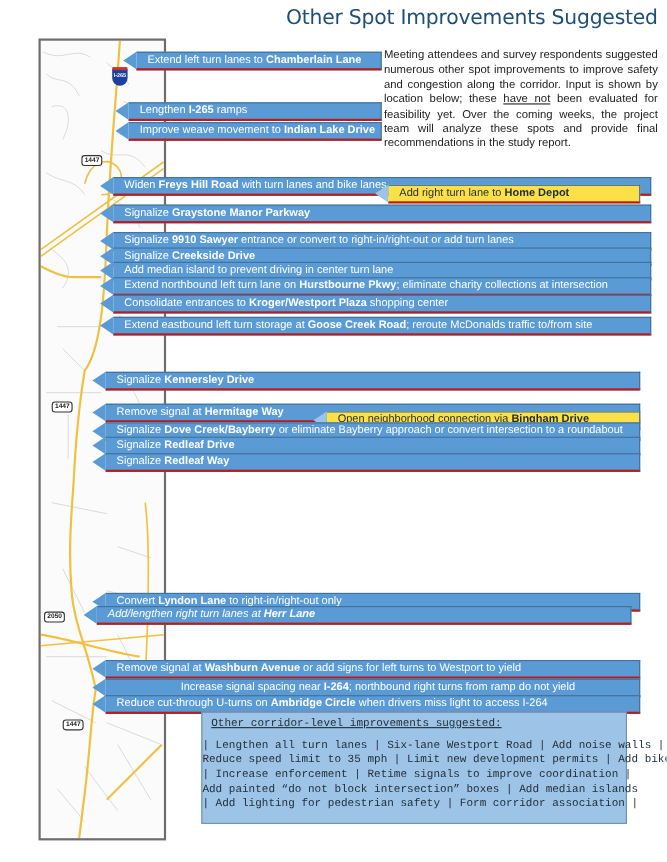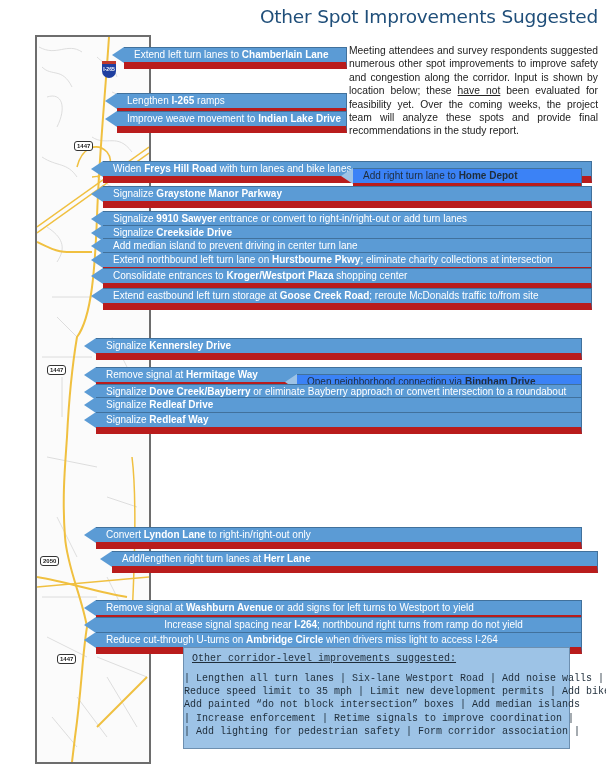--- a/index.html
+++ b/index.html
@@ -22,31 +22,31 @@
     
     .map {
       position: absolute; left: 35px; top: 35px; width: 112px; height: 725px;
       border: 2px solid #6d6d6d; background: #fbfbfb; overflow: hidden;
     }
     .map svg { position: absolute; left: 0; top: 0; }
 
     
     .callout {
       position: absolute; height: 14px; background: #5b9bd5;
-      border-top: 1px solid #41719c; border-bottom: 7px solid #b91c1c; border-right: 1px solid #41719c;
+      border-top: 1px solid #41719c; border-bottom: 2px solid #b91c1c; border-right: 1px solid #41719c;
       color: #ffffff; font-family: "Liberation Sans", sans-serif;
       font-size: 10px; line-height: 14px; white-space: nowrap;
       padding-left: 10px; box-sizing: content-box;
     }
     .callout::before {
       content: ""; position: absolute; left: -12px; top: -1px;
       border-top: 8px solid transparent; border-bottom: 8px solid transparent;
       border-right: 12px solid #5b9bd5;
     }
-    .callout.light { background: #3b82f6; color: #1f2d3a; }
+    .callout.light { background: #fde047; color: #1f2d3a; }
     .callout.light::before { border-right-color: #9dc3e6; }
     .callout b { font-weight: bold; }
 
     .box {
       position: absolute; left: 183px; top: 647px; width: 385px; height: 100px;
       background: #9dc3e6; border: 1px solid #6d8fb0;
       font-family: Liberation Mono, monospace; color: #1f2d3a;
     }
     .box .head { position: absolute; left: 8px; top: 5px; font-size: 10px; text-decoration: underline; }
     .box .body { position: absolute; left: 0; top: 24px; width: 100%; text-align: center; font-size: 10px; line-height: 13.2px; }
@@ -132,28 +132,28 @@
 <div class="callout" style="left:103px;top:238px;width:478px;"><span>Add median island to prevent driving in center turn lane</span><b></b><span></span></div>
 <div class="callout" style="left:103px;top:252px;width:478px;"><span>Extend northbound left turn lane on </span><b>Hurstbourne Pkwy</b><span>; eliminate charity collections at intersection</span></div>
 <div class="callout" style="left:103px;top:268px;width:478px;"><span>Consolidate entrances to </span><b>Kroger/Westport Plaza</b><span> shopping center</span></div>
 <div class="callout" style="left:103px;top:288px;width:478px;"><span>Extend eastbound left turn storage at </span><b>Goose Creek Road</b><span>; reroute McDonalds traffic to/from site</span></div>
 <div class="callout" style="left:96px;top:338px;width:475px;"><span>Signalize </span><b>Kennersley Drive</b><span></span></div>
 <div class="callout" style="left:96px;top:367px;width:475px;"><span>Remove signal at </span><b>Hermitage Way</b><span></span></div>
 <div class="callout light" style="left:297px;top:374px;width:274px;"><span>Open neighborhood connection via </span><b>Bingham Drive</b><span></span></div>
 <div class="callout" style="left:96px;top:384px;width:475px;"><span>Signalize </span><b>Dove Creek/Bayberry</b><span> or eliminate Bayberry approach or convert intersection to a roundabout</span></div>
 <div class="callout" style="left:96px;top:397px;width:475px;"><span>Signalize </span><b>Redleaf Drive</b><span></span></div>
 <div class="callout" style="left:96px;top:412px;width:475px;"><span>Signalize </span><b>Redleaf Way</b><span></span></div>
-<div class="callout" style="left:96px;top:527px;width:475px;"><span>Convert </span><b>Lyndon Lane</b><span> to right-in/right-out only</span></div>
-<div class="callout" style="left:112px;top:551px;width:475px;"><span>Add/lengthen right turn lanes at </span><b>Herr Lane</b><span></span></div>
+<div class="callout" style="left:96px;top:539px;width:475px;"><span>Convert </span><b>Lyndon Lane</b><span> to right-in/right-out only</span></div>
+<div class="callout" style="left:88px;top:551px;width:475px;font-style:italic;"><span>Add/lengthen right turn lanes at </span><b>Herr Lane</b><span></span></div>
 <div class="callout" style="left:96px;top:600px;width:475px;"><span>Remove signal at </span><b>Washburn Avenue</b><span> or add signs for left turns to Westport to yield</span></div>
 <div class="callout" style="left:96px;top:617px;width:475px;text-align:center;"><span>Increase signal spacing near </span><b>I-264</b><span>; northbound right turns from ramp do not yield</span></div>
 <div class="callout" style="left:96px;top:632px;width:475px;"><span>Reduce cut-through U-turns on </span><b>Ambridge Circle</b><span> when drivers miss light to access I-264</span></div>
 
 <div class="box">
   <div class="head">Other corridor-level improvements suggested:</div>
   <div class="body">
     <div>| Lengthen all turn lanes | Six-lane Westport Road | Add noise walls |</div>
     <div>Reduce speed limit to 35 mph | Limit new development permits | Add bike lanes</div>
+    <div>| Increase enforcement | Retime signals to improve coordination |</div>
     <div>Add painted “do not block intersection” boxes | Add median islands</div>
-    <div>| Increase enforcement | Retime signals to improve coordination |</div>
     <div>| Add lighting for pedestrian safety | Form corridor association |</div>
   </div>
 </div>
 
 </body></html>

